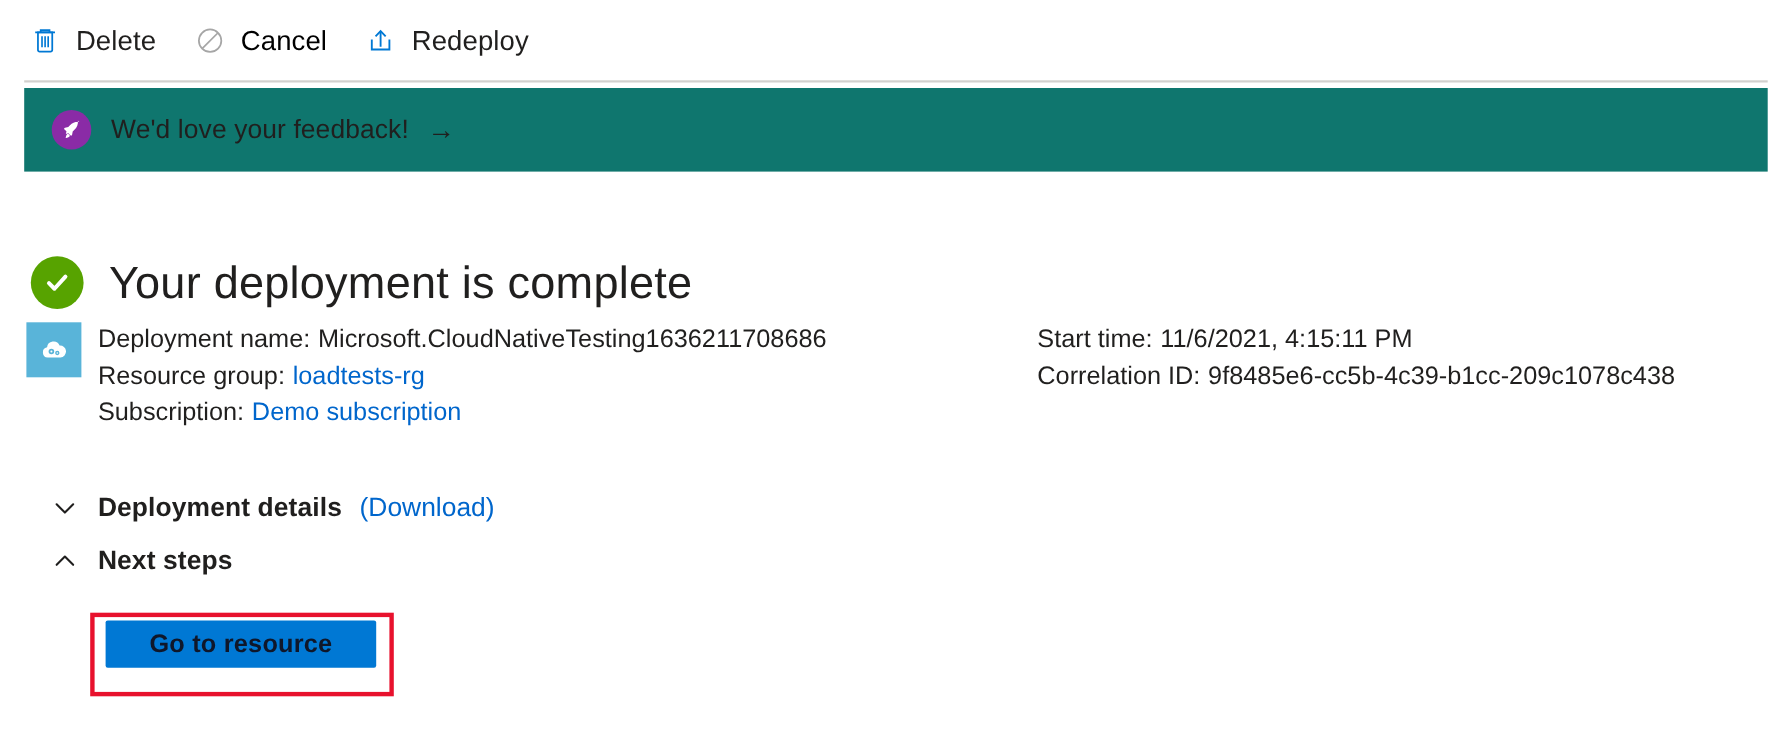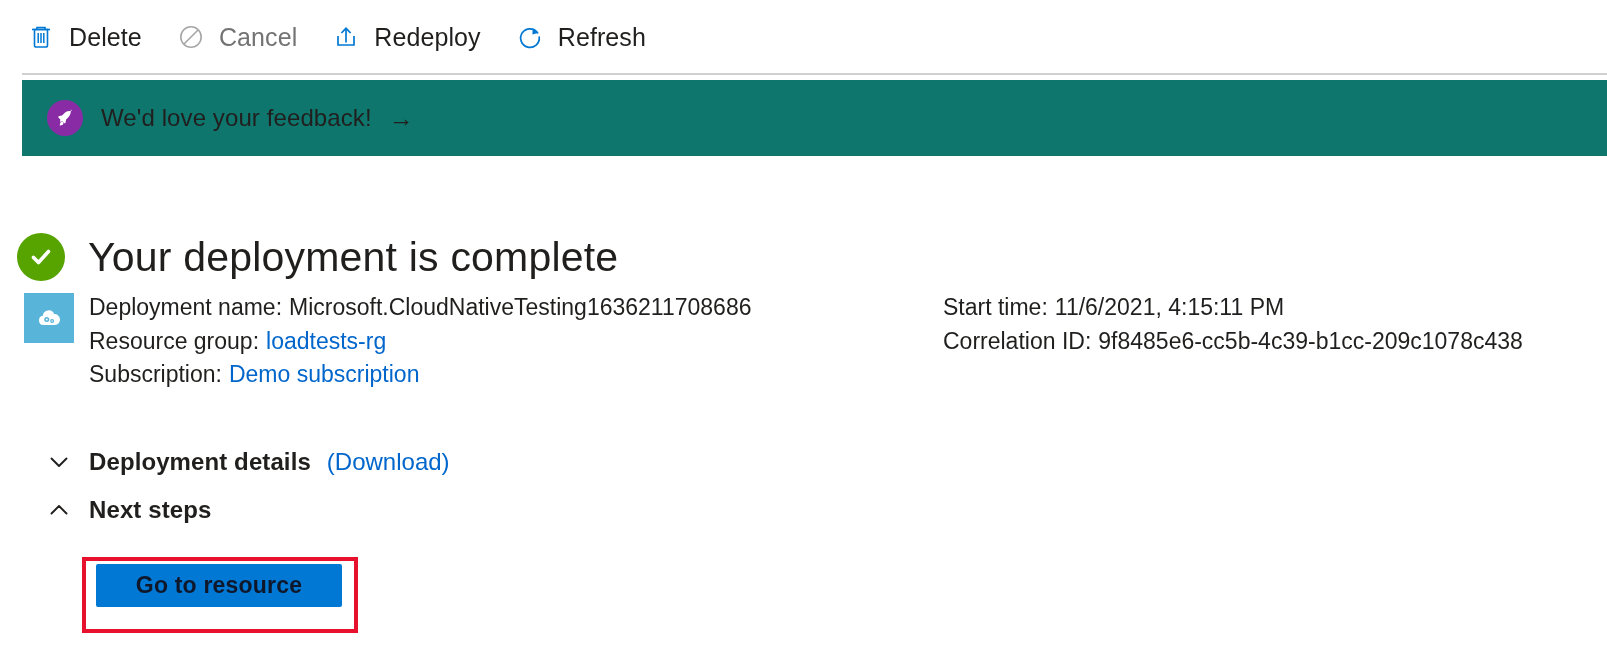--- a/index.html
+++ b/index.html
@@ -46,21 +46,21 @@
     margin-right: 13px;
     flex: 0 0 auto;
     display: block;
   }
   .cmd-label {
     font-size: 25px;
     line-height: 28px;
     color: #201f1e;
     letter-spacing: .1px;
   }
-  .cmd-btn.disabled .cmd-label { color: #737373; }
+  .cmd-btn.disabled .cmd-label { color: #000000; }
 
   .cmd-sep {
     position: absolute;
     left: 22px;
     top: 73px;
     width: 1585px;
     height: 2px;
     background: #d2d0ce;
   }
 
@@ -97,21 +97,21 @@
   .feedback-arrow {
     margin-left: 17px;
     font-size: 25px;
     color: #201f1e;
     line-height: 1;
   }
 
   
   .status-row {
     position: absolute;
-    left: 17px;
+    left: 28px;
     top: 206px;
     display: flex;
     align-items: center;
   }
   .check-circle {
     width: 48px;
     height: 48px;
     border-radius: 50%;
     background: #57a300;
     display: flex;
@@ -258,29 +258,20 @@
     <span class="cmd-ico">
       <svg width="30" height="30" viewBox="0 0 30 30">
         <path d="M7 14v9h16v-9" stroke="#0078d4" stroke-width="1.7" fill="none"></path>
         <path d="M15 20.5V6.5" stroke="#0078d4" stroke-width="1.7" fill="none"></path>
         <path d="M10.4 11 15 6.3 19.6 11" stroke="#0078d4" stroke-width="1.7" fill="none"></path>
       </svg>
     </span>
     <span class="cmd-label">Redeploy</span>
   </button>
 
-  <button class="cmd-btn">
-    <span class="cmd-ico">
-      <svg width="30" height="30" viewBox="0 0 30 30">
-        <path d="M22.6 10.8A9.3 9.3 0 1 0 24.2 15" stroke="#0078d4" stroke-width="1.7" fill="none" stroke-linecap="round"></path>
-        <path d="M17.6 6.2l5.4 4.9-5.6 1.4" fill="#0078d4"></path>
-      </svg>
-    </span>
-    <span class="cmd-label">Refresh</span>
-  </button>
 
 </div>
 <div class="cmd-sep"></div>
 
 <div class="feedback">
   <span class="rocket">
     <svg width="22" height="22" viewBox="0 0 24 24">
       <path d="M19.8 4.2c-3.6-.5-7 .9-9.3 3.4L8.8 9.3l-3.2.6a1 1 0 0 0-.6 1.7l2 1.9-.6 2.6 2.6-.6 1.9 2a1 1 0 0 0 1.7-.6l.6-3.2 1.7-1.7c2.5-2.3 3.9-5.7 3.4-9.3a1 1 0 0 0-.5-.5z" fill="#ffffff"></path>
       <path d="M7.4 16.6c-.9.9-1.2 3.6-1.2 3.6s2.7-.3 3.6-1.2c.6-.6.6-1.6 0-2.3s-1.8-.7-2.4-.1z" fill="#ffffff"></path>
     </svg>

